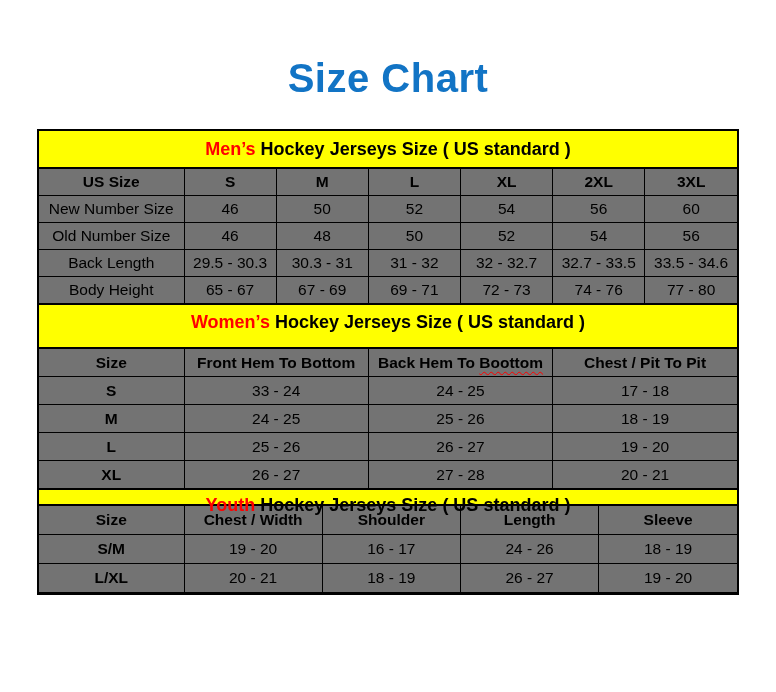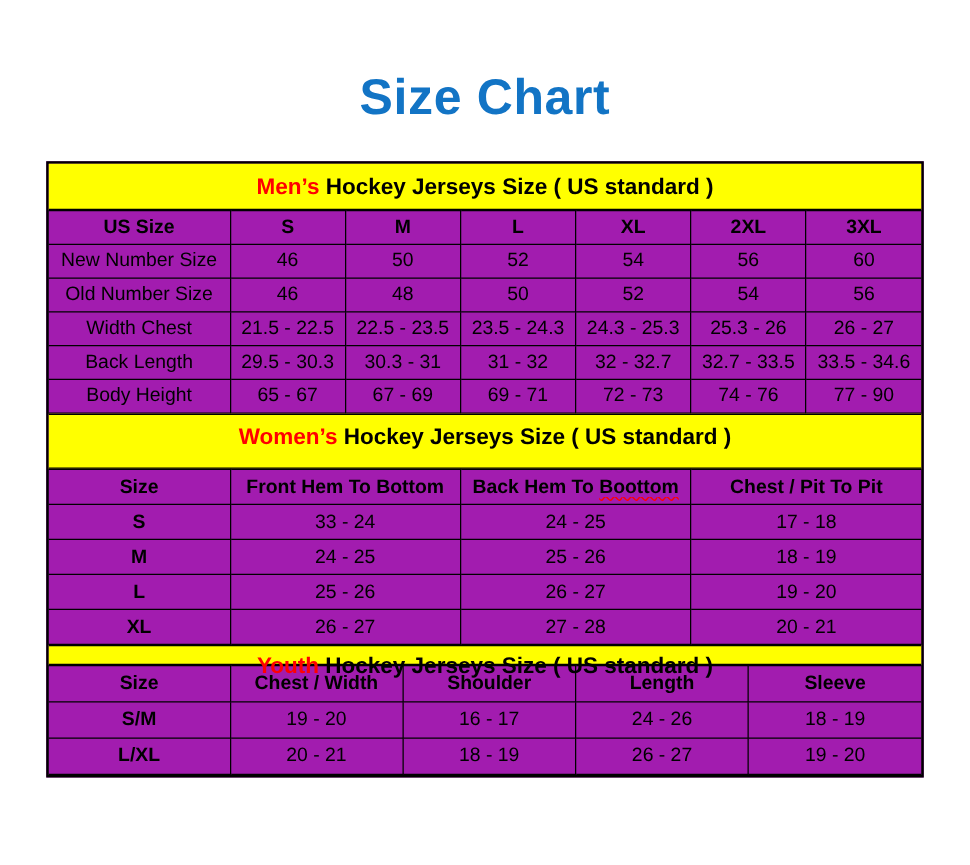--- a/index.html
+++ b/index.html
@@ -14,21 +14,21 @@
     text-align: center;
     font-size: 40px;
     font-weight: bold;
     color: #1274C5;
     letter-spacing: 0.5px;
   }
   .size-chart {
     width: 702px;
     margin: 28px auto 0 auto;
     border: 2px solid #000;
-    background: #a21caf;
+    background: #737373;
   }
   .band {
     background: #FFFF00;
     text-align: center;
     font-weight: bold;
     font-size: 18px;
     color: #000;
     border-top: 1.5px solid #000;
     border-bottom: 1.5px solid #000;
   }
@@ -110,45 +110,36 @@
     <tr>
       <td>Old Number Size</td>
       <td>46</td>
       <td>48</td>
       <td>50</td>
       <td>52</td>
       <td>54</td>
       <td>56</td>
     </tr>
     <tr>
-      <td>Width Chest</td>
-      <td>21.5 - 22.5</td>
-      <td>22.5 - 23.5</td>
-      <td>23.5 - 24.3</td>
-      <td>24.3 - 25.3</td>
-      <td>25.3 - 26</td>
-      <td>26 - 27</td>
-    </tr>
-    <tr>
       <td>Back Length</td>
       <td>29.5 - 30.3</td>
       <td>30.3 - 31</td>
       <td>31 - 32</td>
       <td>32 - 32.7</td>
       <td>32.7 - 33.5</td>
       <td>33.5 - 34.6</td>
     </tr>
     <tr>
       <td>Body Height</td>
       <td>65 - 67</td>
       <td>67 - 69</td>
       <td>69 - 71</td>
       <td>72 - 73</td>
       <td>74 - 76</td>
-      <td>77 - 90</td>
+      <td>77 - 80</td>
     </tr>
   </tbody>
     </table>
 
   <div class="band band-womens"><span class="accent">Women’s</span><span> Hockey Jerseys Size ( US standard )</span></div>
 
   <table class="womens">
     <colgroup>
       <col style="width:145px">
         <col>

